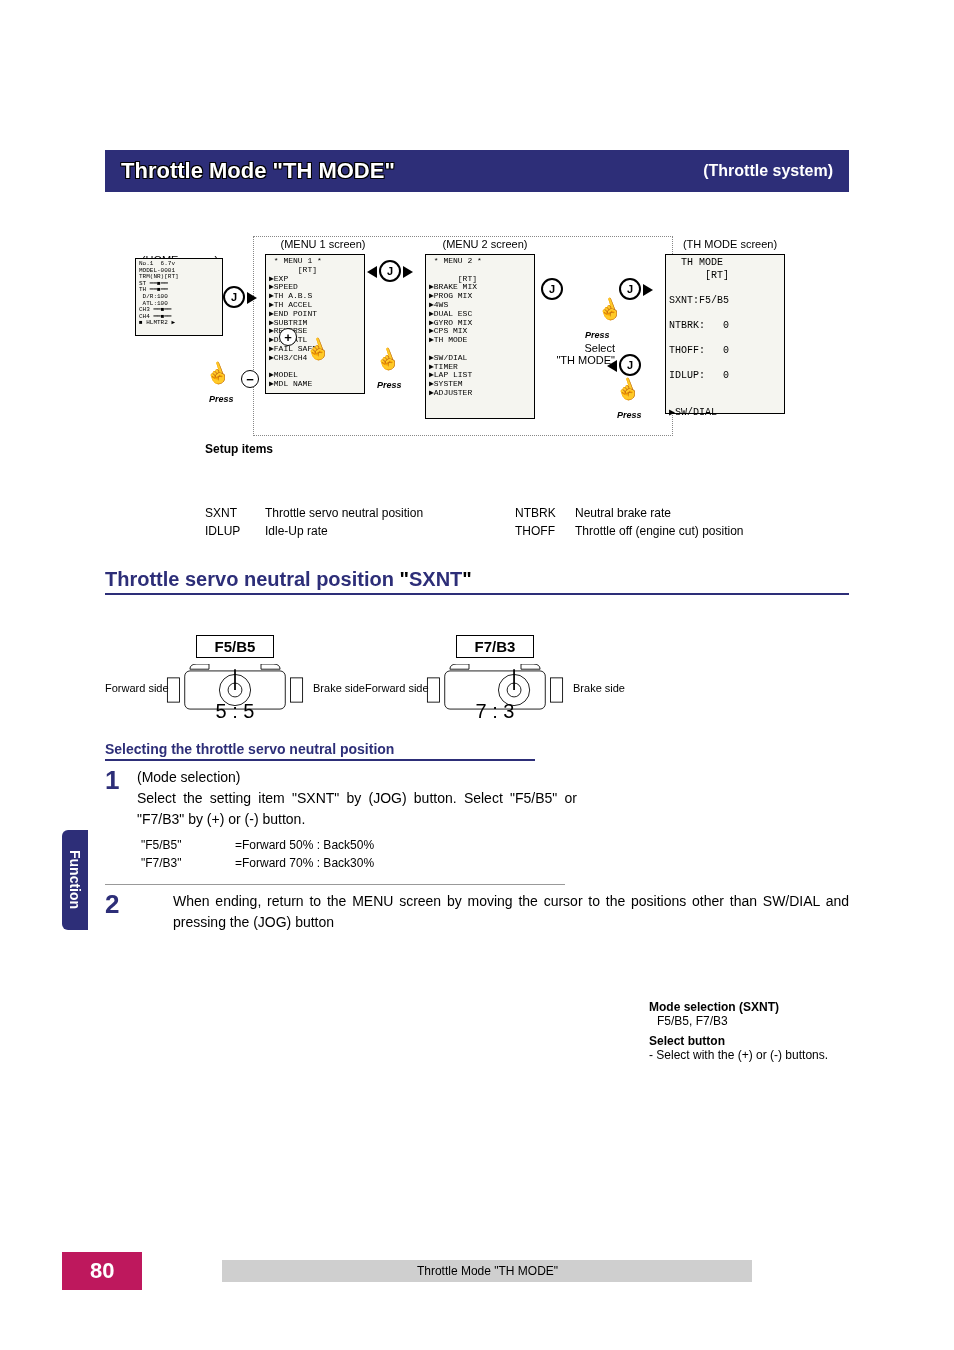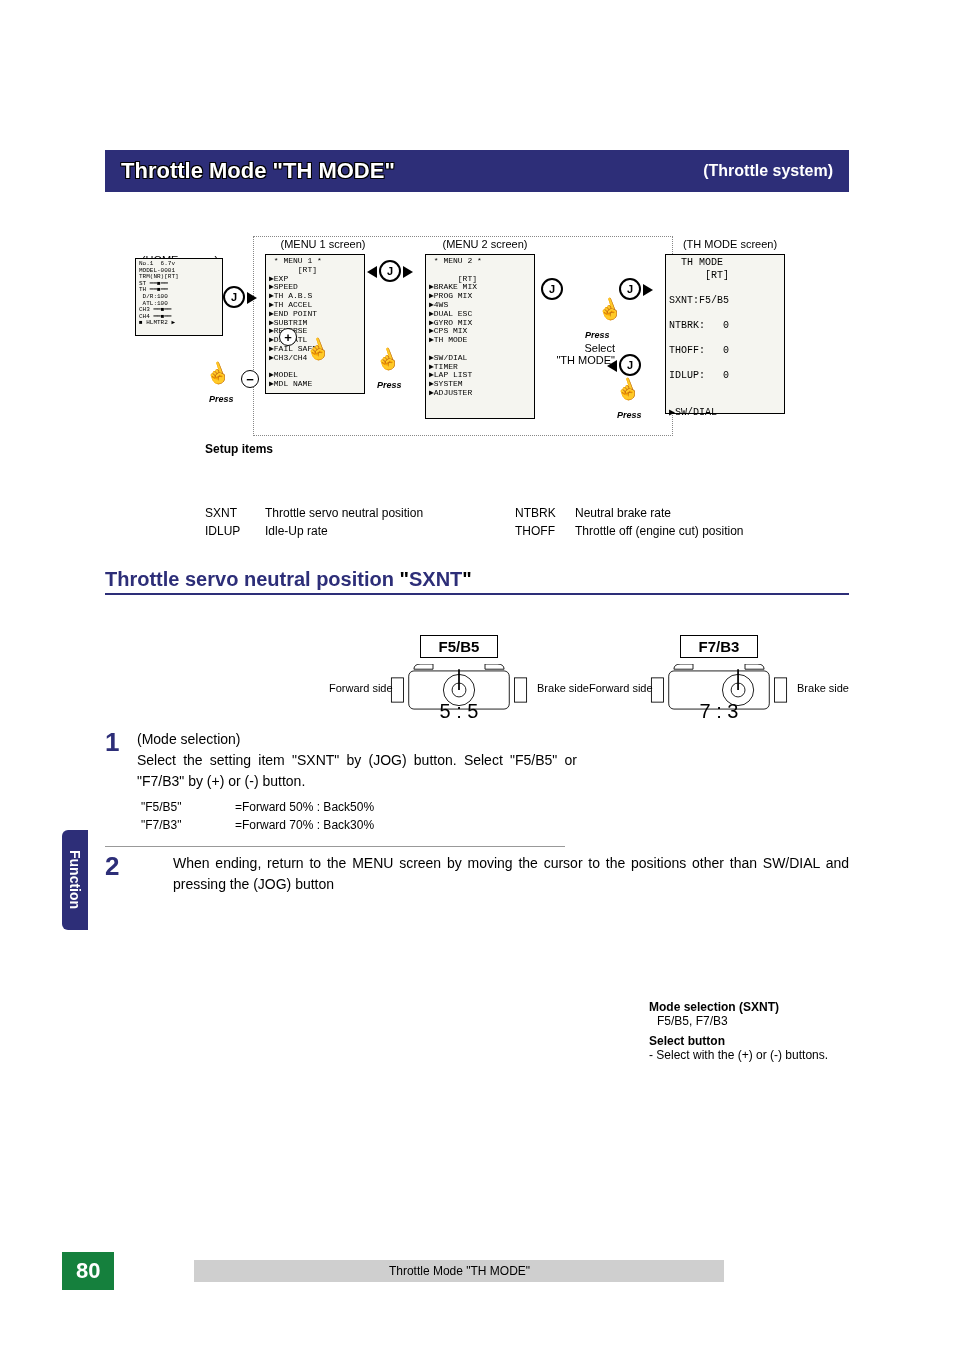--- a/index.html
+++ b/index.html
@@ -28,42 +28,42 @@
   .setup-table { font-size: 12px; display: grid; grid-template-columns: 60px 250px 60px 250px; row-gap: 4px; margin-top: 4px; margin-left: 100px; }
 
   
   .section-h { font-size: 20px; font-weight: bold; color: #2d2e78; margin-top: 30px; border-bottom: 2px solid #2d2e78; padding-bottom: 2px; }
   .section-h .quoted { color:#000; }
 
   
   .func-tab { position: absolute; left: 62px; top: 830px; background: #2d2e78; color:#fff; width: 26px; height: 100px; display:flex; align-items:center; justify-content:center; writing-mode: vertical-rl; font-weight:bold; font-size:14px; border-top-left-radius:6px; border-bottom-left-radius:6px; }
 
   
-  .ratio-row { display:flex; justify-content:flex-end; margin-top: 40px; }
+  .ratio-row { display:flex; justify-content:flex-start; margin-top: 40px; }
   .ratio-col { display:flex; flex-direction:column; align-items:center; gap:6px; }
   .ratio-label { border:1px solid #000; padding:2px 18px; font-weight:bold; font-size:15px; }
   .ratio-sides { display:flex; justify-content:space-between; width:260px; font-size:11px; margin-top:-40px;}
   .ratio-num { font-size:20px; }
 
   .sel-heading { color:#2d2e78; font-weight:bold; font-size:14px; border-bottom: 2px solid #2d2e78; width: 430px; margin-top: 18px; padding-bottom:2px;}
 
   .steps { margin-top: 6px; }
   .step { display:flex; gap:8px; margin-top:6px; }
   .stepnum { color:#2d2e78; font-size:26px; font-weight:bold; line-height:1; width:24px; }
   .stepbody { font-size:14px; line-height:1.5; flex:1; }
   .codes { font-size:12px; margin-left:4px; margin-top:6px; }
   .codes .row { display:flex; gap:24px; }
   .step-divider { border:0; border-top:1px solid #999; margin: 12px 0 6px 0; width:460px; }
 
   .rightcol { position:absolute; right:105px; top: 1000px; width: 200px; font-size:12px; }
   .rightcol .h { font-weight:bold; }
   .rightcol .sub { margin-left:8px; }
 
   .footer { position:absolute; bottom: 60px; left:0; width:954px; display:flex; align-items:center; }
-  .pagenum-box { background:#15803d; color:#fff; font-size:22px; font-weight:bold; padding:6px 14px; margin-left:62px;}
+  .pagenum-box { background:#be185d; color:#fff; font-size:22px; font-weight:bold; padding:6px 28px; margin-left:62px;}
   .footer-bar { background:#cfcfcf; flex:0 0 530px; text-align:center; font-size:12px; padding:4px 0; margin-left: 80px;}
 
   
   .servo { width: 140px; height: 52px; }
 </style>
 </head>
 <body>
 
 <div class="page">
 
@@ -232,20 +232,21 @@
         <path d="M132 6 Q132 0 124 0 L110 0 L110 6 Z" fill="none" stroke="#000"></path>
       </svg>
       <div class="ratio-sides">
         <span>Forward side</span>
         <span>Brake side</span>
       </div>
       <div class="ratio-num">7 : 3</div>
     </div>
   </div>
 
+  <div class="sel-heading">Selecting the throttle servo neutral position</div>
 
   <div class="steps">
     <div class="step">
       <div class="stepnum">1</div>
       <div class="stepbody">
         <div>(Mode selection)</div>
         <div style="text-align:justify; width:440px;">Select the setting item "SXNT" by (JOG) button. Select "F5/B5" or "F7/B3" by (+) or (-) button.</div>
         <div class="codes">
           <div class="row">
               <span style="width:70px; display:inline-block;">"F5/B5"</span>

